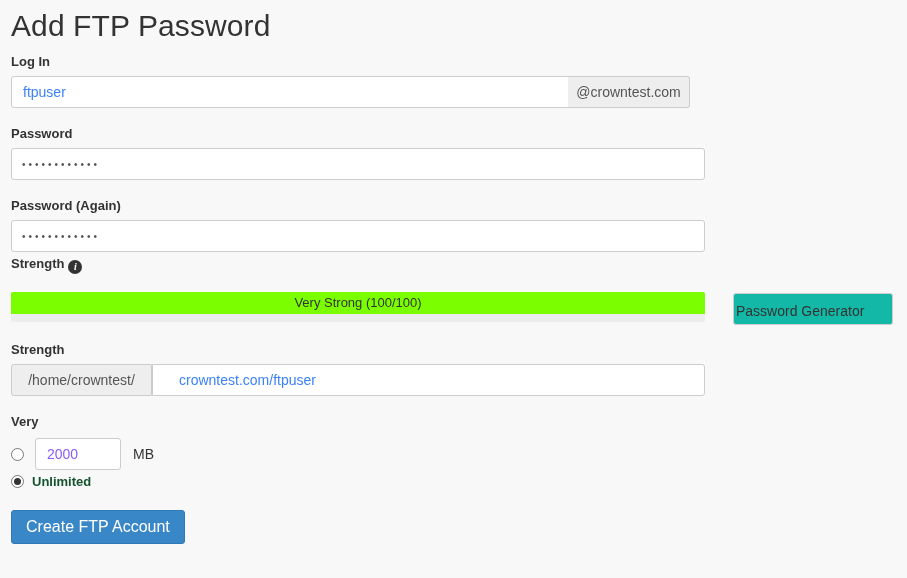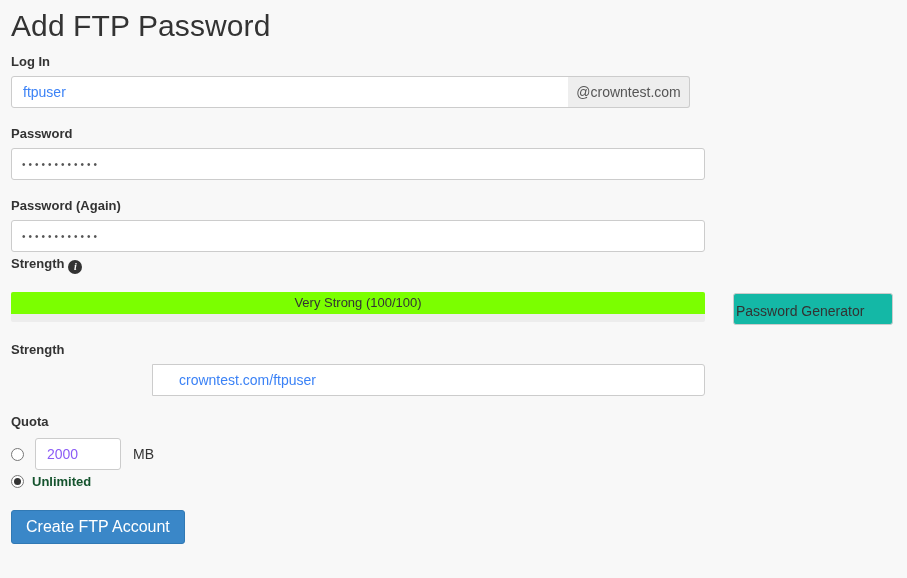--- a/index.html
+++ b/index.html
@@ -301,23 +301,24 @@
     <span>Strength</span><span class="info-icon">i</span>
   </div>
   <div id="strength-bar-wrap">
     <div id="strength-bar-fill" style="width: 100%; background: rgb(123, 255, 0);"></div>
     <div id="strength-bar-text">Very Strong (100/100)</div>
   </div>
 
   <button id="password-generator-button">Password Generator</button>
 
   <div class="field-label" id="directory-label">Strength</div>
+  <div class="addon" id="directory-prefix-addon">/home/crowntest/</div>
   <input class="txt-input" id="directory-input" type="text" value="crowntest.com/ftpuser" style="">
 
-  <div class="field-label" id="quota-label">Quota</div>
+  <div class="field-label" id="quota-label">Very</div>
 
   <div class="radio-row" id="quota-limited-row">
     <span class="radio-dot"></span>
     <input class="txt-input" id="quota-amount-input" type="text" value="2000" style="">
     <span id="quota-unit-label">MB</span>
   </div>
 
   <div class="radio-row" id="quota-unlimited-row">
     <span class="radio-dot checked"></span>
     <span id="quota-unlimited-label">Unlimited</span>

